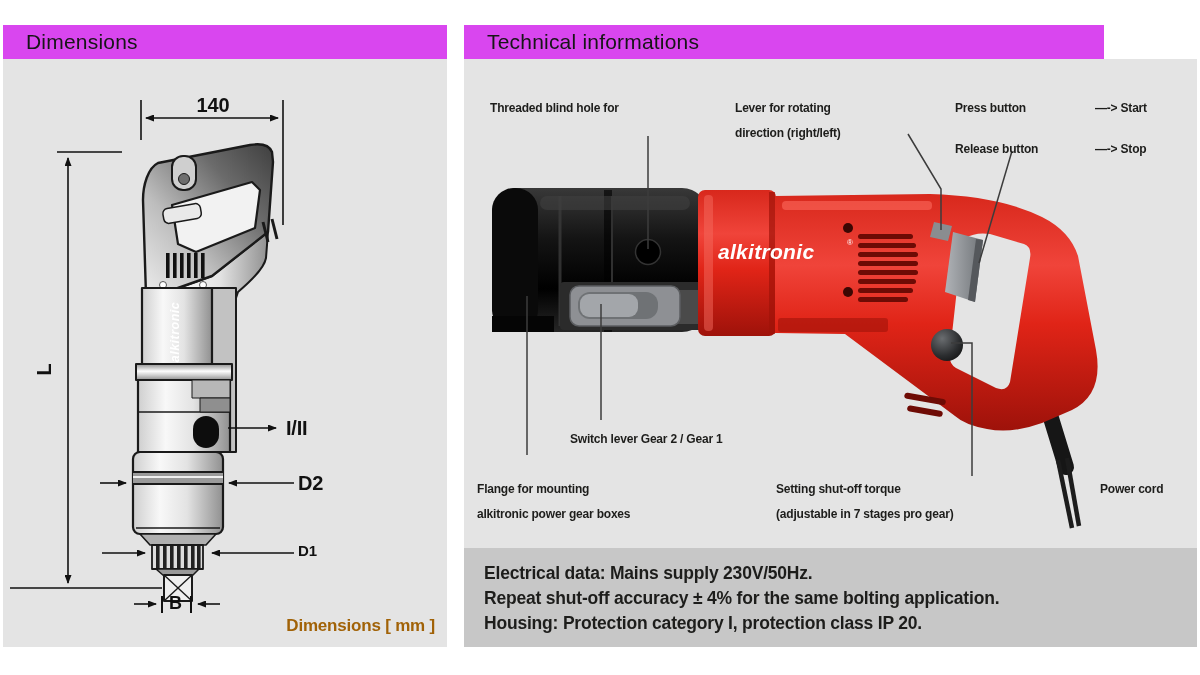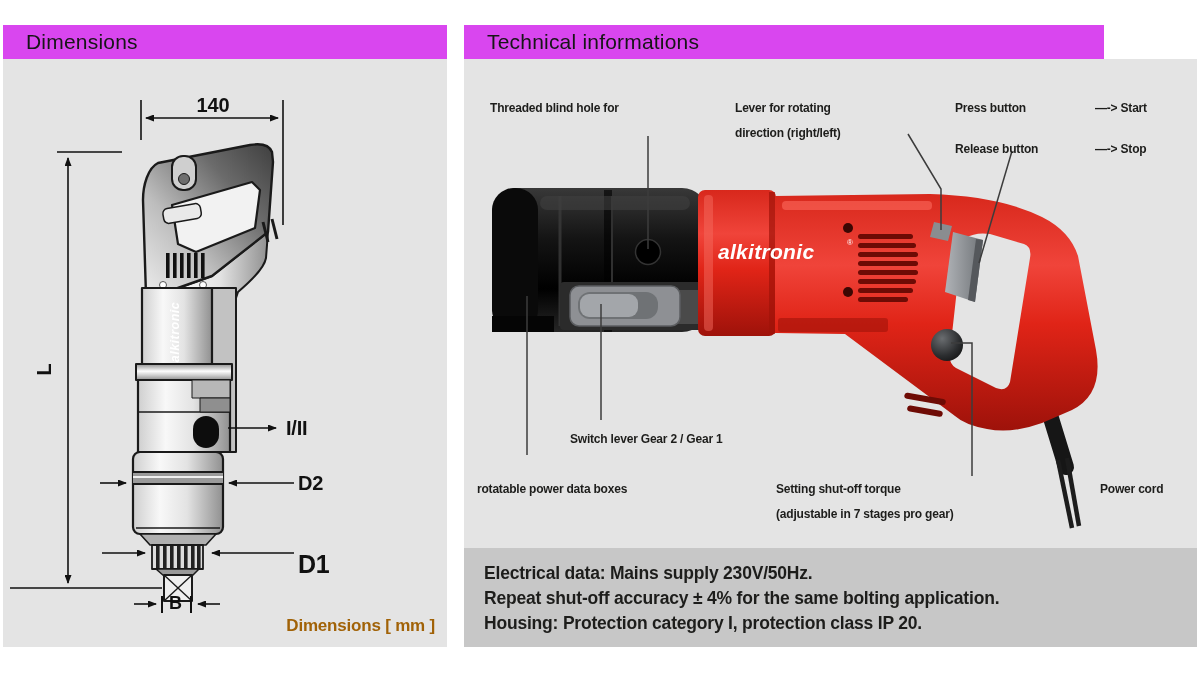--- a/index.html
+++ b/index.html
@@ -245,40 +245,41 @@
     <polyline points="527,296 527,455"></polyline>
     <polyline points="601,304 601,420"></polyline>
     <polyline points="951,343 972,343 972,476"></polyline>
   </g>
 </svg>
 
 <div class="abs dimlabel" style="left:186px;top:94px;width:54px;text-align:center;font-size:20px;">140</div>
 <div class="abs dimlabel rot90" style="left:38px;top:358px;font-size:20px;">L</div>
 <div class="abs dimlabel" style="left:286px;top:417px;font-size:20px;">I/II</div>
 <div class="abs dimlabel" style="left:298px;top:472px;font-size:20px;">D2</div>
-<div class="abs dimlabel" style="left:298px;top:542px;font-size:25px;margin-top:8px;">D1</div>
+<div class="abs dimlabel" style="left:298px;top:542px;font-size:15px;">D1</div>
 <div class="abs dimlabel" style="left:169px;top:593px;font-size:18px;">B</div>
 <div class="abs footnote" style="left:235px;top:616px;">Dimensions [ mm ]</div>
 
 <div class="abs callout" style="left:490px;top:96px;">
   <span>Threaded blind hole for</span>
 </div>
 <div class="abs callout" style="left:735px;top:96px;">
   <span>Lever for rotating</span>
   <span>direction (right/left)</span>
 </div>
 <div class="abs callout press-grid" style="left:955px;top:96px;gap:16px;">
   <span>Press button</span>
   <span>—-&gt; Start</span>
   <span>Release button</span>
   <span>—-&gt; Stop</span>
 </div>
 <div class="abs callout" style="left:570px;top:427px;">Switch lever Gear 2 / Gear 1</div>
 <div class="abs callout" style="left:477px;top:477px;">
-  <span>rotatable power data boxes</span>
+  <span>Flange for mounting</span>
+  <span>alkitronic power gear boxes</span>
 </div>
 <div class="abs callout" style="left:776px;top:477px;">
   <span>Setting shut-off torque</span>
   <span>(adjustable in 7 stages pro gear)</span>
 </div>
 <div class="abs callout" style="left:1092px;top:477px;margin-left:8px;">Power cord</div>
 
 <div class="abs elec" style="left:484px;top:561px;">
   <span>Electrical data: Mains supply 230V/50Hz.</span>
   <span>Repeat shut-off accuracy ± 4% for the same bolting application.</span>

